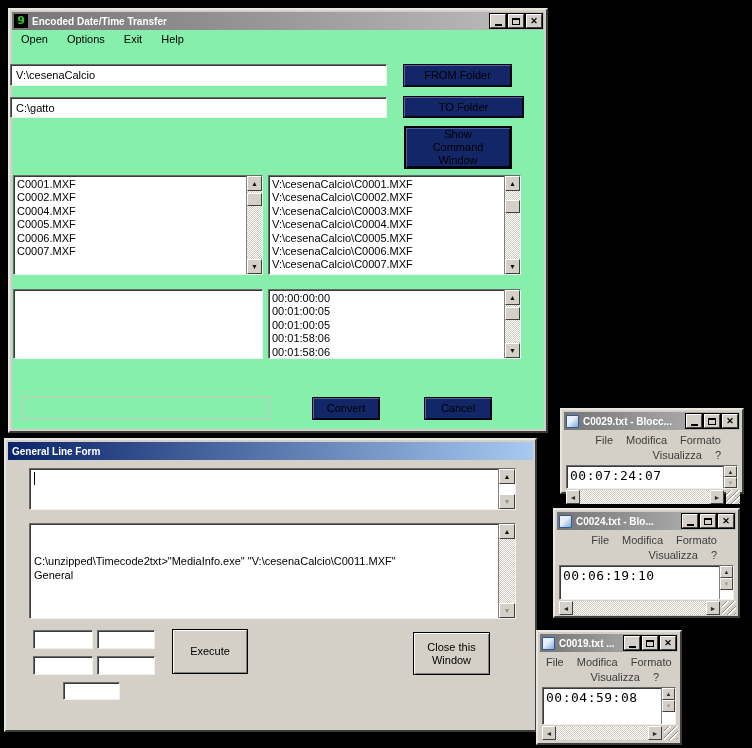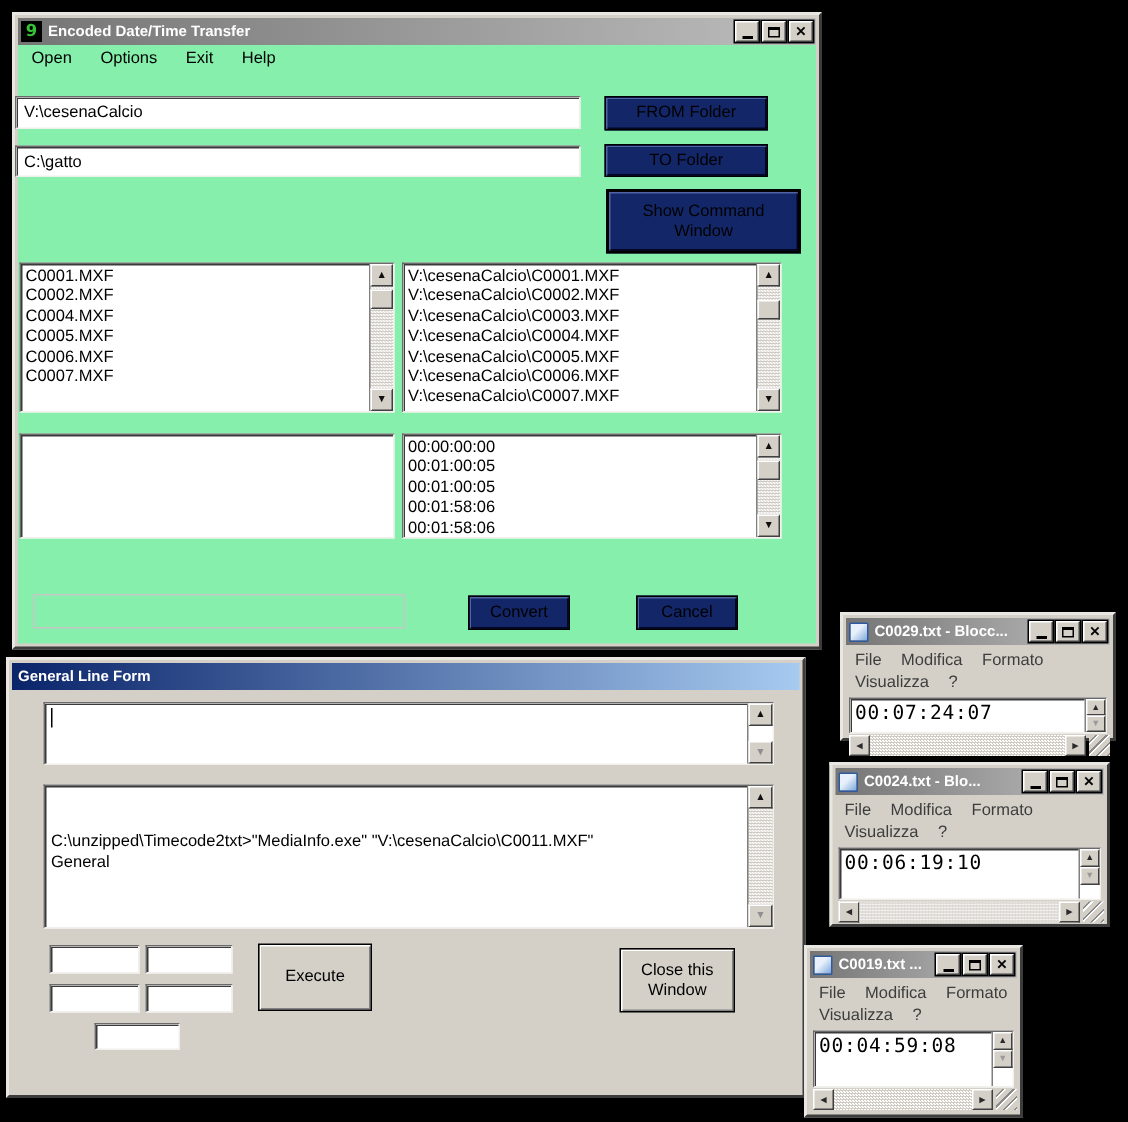--- a/index.html
+++ b/index.html
@@ -65,21 +65,21 @@
   .caret { position:absolute; left:4px; top:3px; width:1px; height:13px; background:#000; }
   .small-input { position:absolute; }
   .gray-btn {
     position:absolute; background:#d4d0c8; border:1px solid #000;
     box-shadow:inset 1px 1px 0 #fff, inset -1px -1px 0 #828282;
     display:flex; align-items:center; justify-content:center; text-align:center;
     font-size:11px; line-height:13px;
   }
 
   
-  .np-menu { padding:3px 6px 0; color:#3d3d3d; line-height:15px; white-space:nowrap; }
+  .np-menu { padding:3px 6px 0; color:#3d3d3d; line-height:15px; white-space:nowrap;text-align:right; }
   .np-menu span { margin-right:13px; }
   .np-textrow { margin:2px 2px 0; display:flex; }
   .np-text { flex:1; font-family:"DejaVu Sans Mono", monospace; font-size:13px;
              letter-spacing:0.5px; padding:2px 0 0 3px; white-space:nowrap; overflow:hidden; }
   .np-vscroll { width:14px; border-left:1px solid #808080; background:#fff;
                 display:flex; flex-direction:column; }
   .np-sb { width:100%; height:12px; background:#d4d0c8; border:1px solid;
            border-color:#fff #404040 #404040 #fff;
            display:flex; align-items:center; justify-content:center; font-size:6px; color:#2a2a2a; }
   .np-hscroll { margin:0 2px; height:14px; display:flex; }
@@ -122,22 +122,22 @@
         <span>Open</span>
         <span>Options</span>
         <span>Exit</span>
         <span>Help</span>
       </div>
 
       <div class="field sunken" style="left:-2px; top:34px; width:377px; height:22px;">V:\cesenaCalcio</div>
       <div class="field sunken" style="left:-2px; top:67px; width:377px; height:21px;">C:\gatto</div>
 
       <div class="navy-btn" style="left:391px; top:34px; width:109px; height:23px;">FROM Folder</div>
-      <div class="navy-btn" style="left:391px; top:66px; width:109px; height:22px;">TO Folder</div>
-      <div class="navy-btn default" style="left:392px; top:96px; width:130px; height:43px; padding:0 14px;">Show Command Window</div>
+      <div class="navy-btn" style="left:391px; top:66px; width:121px; height:22px;">TO Folder</div>
+      <div class="navy-btn default" style="left:392px; top:96px; width:108px; height:43px; padding:0 14px;">Show Command Window</div>
 
       <div class="listbox sunken" style="left:1px; top:145px; width:250px; height:100px;">
         <div class="list-items">
           <div>C0001.MXF</div>
           <div>C0002.MXF</div>
           <div>C0004.MXF</div>
           <div>C0005.MXF</div>
           <div>C0006.MXF</div>
           <div>C0007.MXF</div>
         </div>

